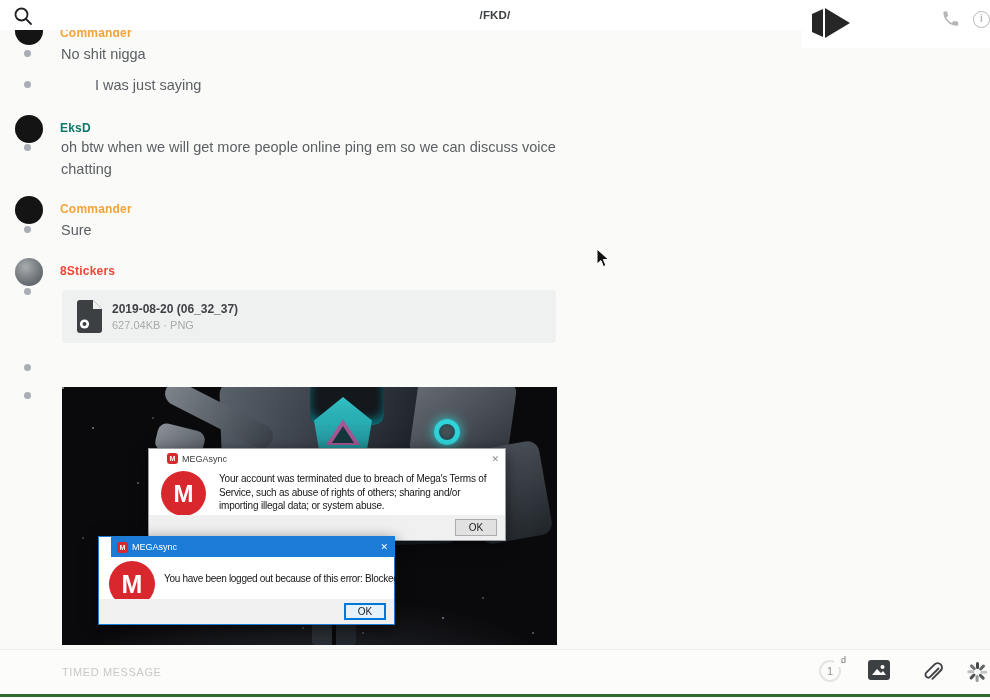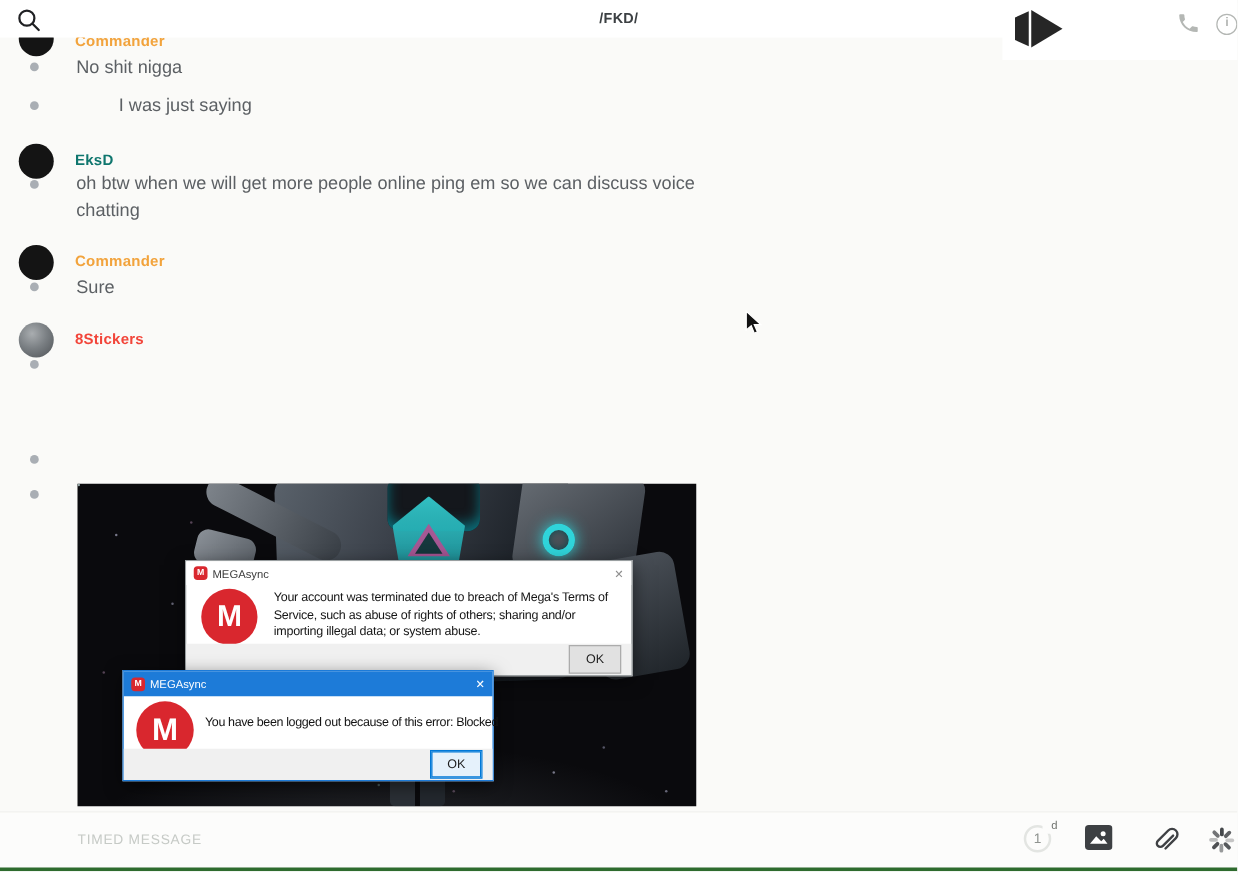--- a/index.html
+++ b/index.html
@@ -74,38 +74,38 @@
              border-bottom:8px solid #c23b34; }
   .horizon { position:absolute; left:-40px; top:196px; width:580px; height:80px;
              background:radial-gradient(ellipse at 50% 125%, rgba(150,160,170,.22), transparent 62%); }
   .legs { position:absolute; left:250px; top:234px; width:44px; height:24px;
           background:linear-gradient(90deg,#2a2f35 0 45%,#0a0a0d 45% 55%,#23282e 55% 100%); border-radius:4px; }
 
   
   .dlg { position:absolute; background:#ffffff; box-shadow:0 4px 14px rgba(0,0,0,.55); }
   .dlg1 { left:86px; top:61px; width:358px; height:93px; border:1px solid #9a9fa1; z-index:5; }
   .dlg2 { left:36px; top:149px; width:297px; height:89px; border:1px solid #1d7bd8; z-index:6; }
-  .tbar { height:19px; display:flex; align-items:center; padding:4px 6px; font-size:9px; }
+  .tbar { height:19px; display:flex; align-items:center; padding:4px 6px; font-size:9px;margin-left:12px; }
   .tbar-light { background:#ffffff; color:#3b3b3b; }
   .tbar-blue { color:#ffffff; height:20px; }
   .mega-badge { width:11px; height:11px; border-radius:3px; color:#fff; font-size:7px; font-weight:bold;
                 text-align:center; line-height:11px; margin-right:4px; flex:0 0 auto; }
   .tclose { margin-left:auto; font-size:9px; }
   .tbar-light .tclose { color:#8f8f8f; }
   .tbar-blue .tclose { color:#ffffff; }
   .dlg-body { display:flex; align-items:flex-start; }
   .mega-circle { border-radius:50%; color:#fff; font-weight:bold; display:flex; align-items:center;
                  justify-content:center; flex:0 0 auto; }
   .dlg1 .mega-circle { width:45px; height:45px; margin:3px 0 0 12px; font-size:24px; }
   .dlg2 .mega-circle { width:46px; height:46px; margin:4px 0 0 10px; font-size:25px; }
   .dlg1 .dlg-text { margin:4px 8px 0 13px; font-size:10px; letter-spacing:-.2px; line-height:13.5px; color:#151515; }
   .dlg2 .dlg-text { margin:16px 2px 0 9px; font-size:10px; letter-spacing:-.3px; white-space:nowrap; color:#141414; }
   .dlg-foot { position:absolute; left:0; right:0; bottom:0; height:25px; background:#f0f0f0;
               display:flex; align-items:center; justify-content:flex-end; padding-right:8px; }
-  .okbtn { width:42px; height:23px; background:#e1e1e1; border:1px solid #acacac; font-size:10px;
+  .okbtn { width:42px; height:17px; background:#e1e1e1; border:1px solid #acacac; font-size:10px;
            color:#1c1c1c; display:flex; align-items:center; justify-content:center; }
   .okbtn.focus { background:#e5f1fb; border:1px solid #0078d7; box-shadow:0 0 0 1px #0078d7 inset; }
 
   
   .composer { position:absolute; left:0; top:649px; width:990px; height:45px; background:#fcfcfb;
               border-top:1px solid #f1f1ee; }
   .composer input { position:absolute; left:62px; top:8px; width:560px; height:28px; border:none;
                     background:transparent; outline:none; font-size:11px; letter-spacing:.6px;
                     color:#5c6064; font-family:"Liberation Sans", sans-serif; }
   .composer input::placeholder { color:#c6cac6; }
@@ -168,20 +168,32 @@
 
   <div class="avatar" style="top:196px;"></div>
   <div class="uname" style="top: 202px; color: rgb(242, 163, 60);">Commander</div>
   <div class="bullet" style="top:226px;"></div>
   <div class="msg" style="top:219px;">Sure</div>
 
   <div class="avatar gray" style="top:258px;"></div>
   <div class="uname" style="top: 264px; color: rgb(242, 69, 58);">8Stickers</div>
   <div class="bullet" style="top:288px;"></div>
 
+  <div class="attach-card">
+    <div class="attach-ic">
+      <svg width="26" height="33" viewBox="0 0 26 33">
+        <path d="M4 0 h13 l9 9 v21 a3 3 0 0 1 -3 3 H4 a3 3 0 0 1 -3 -3 V3 a3 3 0 0 1 3 -3 z" fill="#3c4043"></path>
+        <path d="M17 0 l9 9 h-9 z" fill="#eff1f0"></path>
+        <circle cx="8.5" cy="24" r="4.6" fill="#ffffff"></circle>
+        <circle cx="8.5" cy="24" r="2" fill="#3c4043"></circle>
+      </svg>
+    </div>
+    <div class="attach-name">2019-08-20 (06_32_37)</div>
+    <div class="attach-meta">627.04KB · PNG</div>
+  </div>
 
   <div class="bullet" style="top:364px;"></div>
   <div class="bullet" style="top:392px;"></div>
 
   <div class="shot">
     <div class="stars"></div>
     <div class="char-body"></div>
     <div class="char-shoulder"></div>
     <div class="char-forearm"></div>
     <div class="char-visor"></div>

